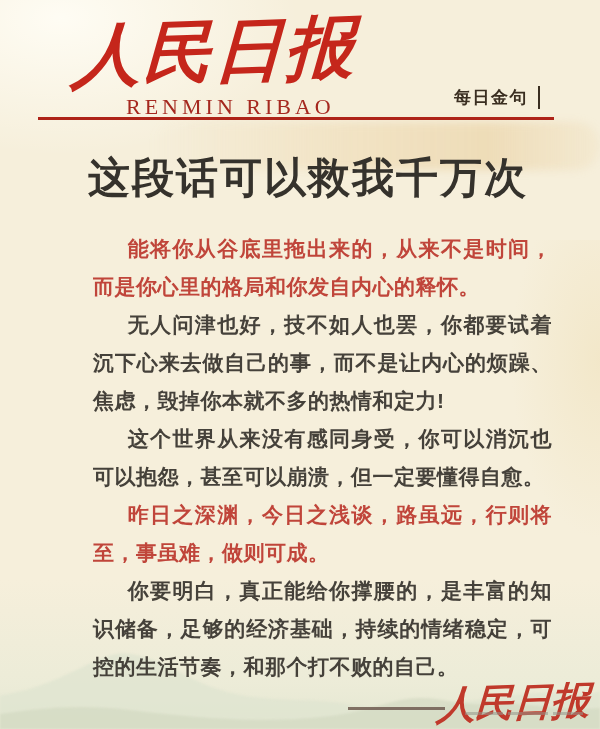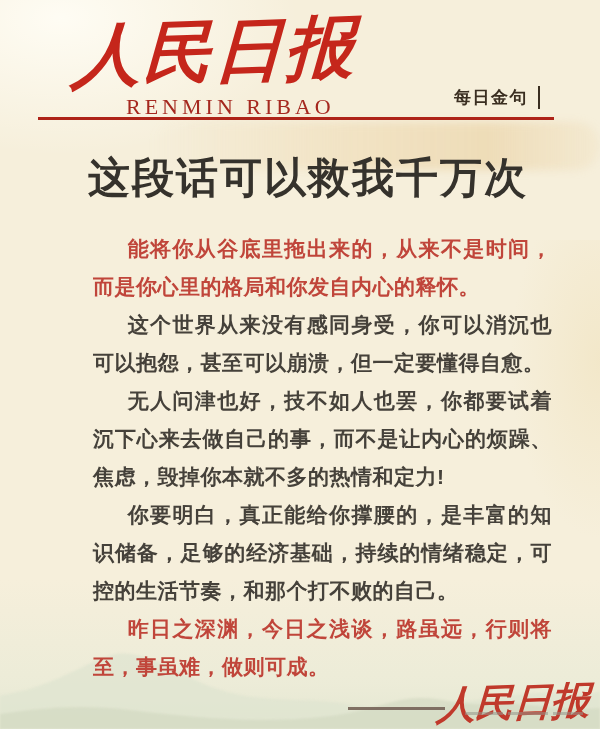--- a/index.html
+++ b/index.html
@@ -149,24 +149,24 @@
   <div class="tagline">
     <span>每日金句</span>
     <span class="divider"></span>
   </div>
   <div class="red-rule"></div>
 
   <div class="title">这段话可以救我千万次</div>
 
   <div class="body-text">
     <p class="para" data-emphasis="red">能将你从谷底里拖出来的，从来不是时间，而是你心里的格局和你发自内心的释怀。</p>
+    <p class="para" data-emphasis="dark">无人问津也好，技不如人也罢，你都要试着沉下心来去做自己的事，而不是让内心的烦躁、焦虑，毁掉你本就不多的热情和定力!</p>
     <p class="para" data-emphasis="dark">这个世界从来没有感同身受，你可以消沉也可以抱怨，甚至可以崩溃，但一定要懂得自愈。</p>
-    <p class="para" data-emphasis="dark">无人问津也好，技不如人也罢，你都要试着沉下心来去做自己的事，而不是让内心的烦躁、焦虑，毁掉你本就不多的热情和定力!</p>
+    <p class="para" data-emphasis="red">昨日之深渊，今日之浅谈，路虽远，行则将至，事虽难，做则可成。</p>
     <p class="para" data-emphasis="dark">你要明白，真正能给你撑腰的，是丰富的知识储备，足够的经济基础，持续的情绪稳定，可控的生活节奏，和那个打不败的自己。</p>
-    <p class="para" data-emphasis="red">昨日之深渊，今日之浅谈，路虽远，行则将至，事虽难，做则可成。</p>
   </div>
 
   <div class="sig-dash"></div>
   <div class="signature">人民日报</div>
   <div class="wm-bar b1"></div>
   <div class="wm-bar b2"></div>
   <div class="wm-bar b3"></div>
 
 </div>
 

